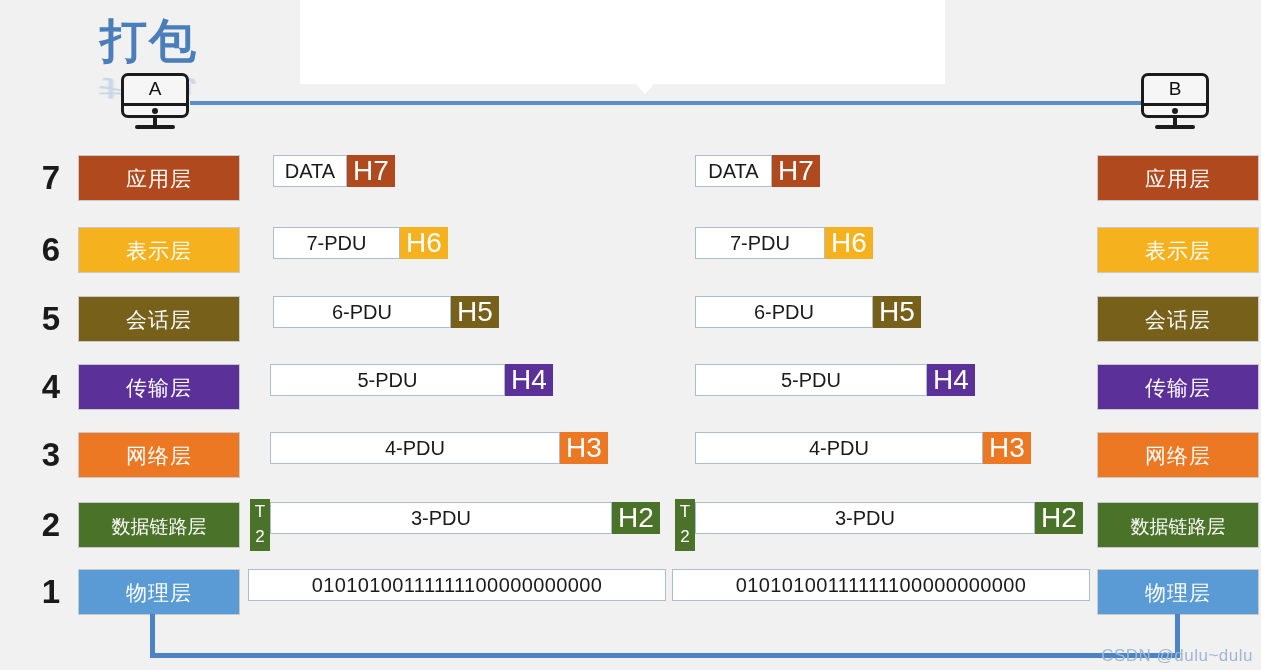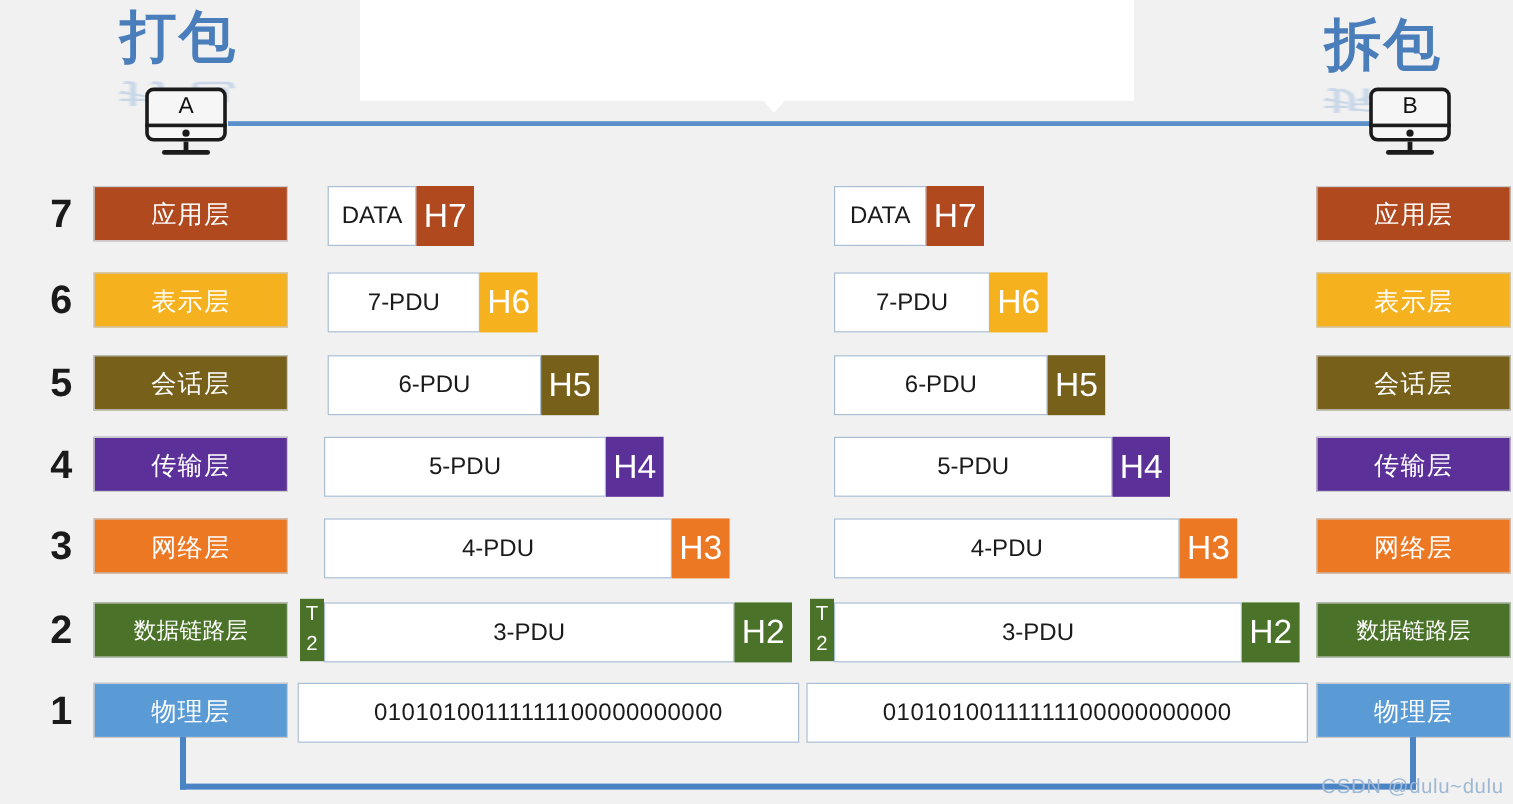--- a/index.html
+++ b/index.html
@@ -47,21 +47,21 @@
   }
   .headline .reflect {
     position: absolute;
     left: 0;
     top: 46px;
     transform: scaleY(-0.45);
     opacity: 0.30;
     filter: blur(1.2px);
     color: #6d9bd1;
   }
-  #pack-label  { left: 100px; top: 0; }
+  #pack-label  { left: 100px; top: 10px; }
   #unpack-label{ left: 1104px; top: 6px; }
 
   
   .computer {
     position: absolute;
     width: 74px;
     height: 60px;
   }
   .monitor {
     position: absolute;
@@ -147,21 +147,21 @@
     font-family: "DejaVu Sans", sans-serif;
     border: 1px solid #c9c9c9;
     box-sizing: border-box;
     letter-spacing: 1px;
   }
   .layer-box.small { font-size: 19px; letter-spacing: 0px; }
 
   
   .pdu-row {
     position: absolute;
-    height: 50px;
+    height: 32px;
     display: flex;
     align-items: stretch;
   }
   .pdu-body {
     background: #ffffff;
     border: 1px solid #a9bdd3;
     box-sizing: border-box;
     display: flex;
     align-items: center;
     justify-content: center;
@@ -218,24 +218,20 @@
 <body>
 
 <div id="stage">
 
   <div class="callout"></div>
   <div class="callout-tail"></div>
 
   <div class="headline" id="pack-label">
     <span>打包</span>
     <span class="reflect">打包</span>
-  </div>
-  <div class="headline" id="unpack-label">
-    <span>拆包</span>
-    <span class="reflect">拆包</span>
   </div>
 
   <div class="top-link"></div>
 
   <div class="computer" id="computer-a">
     <div class="monitor"></div>
     <div class="mon-letter">A</div>
     <div class="mon-divider"></div>
     <div class="mon-dot"></div>
     <div class="stand-neck"></div>

